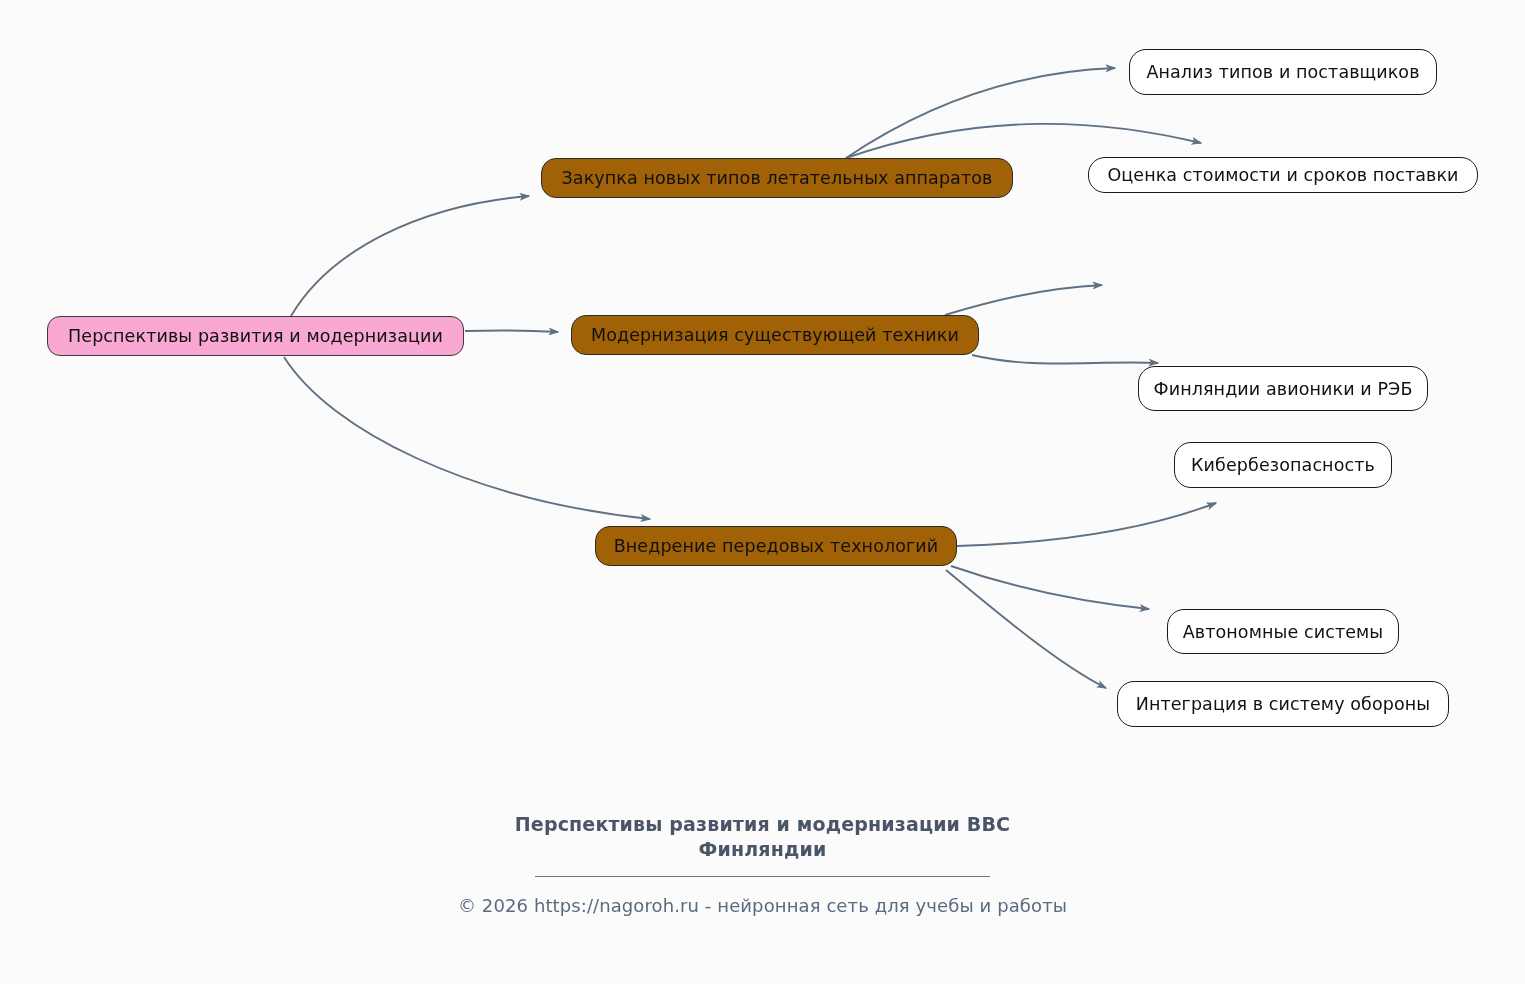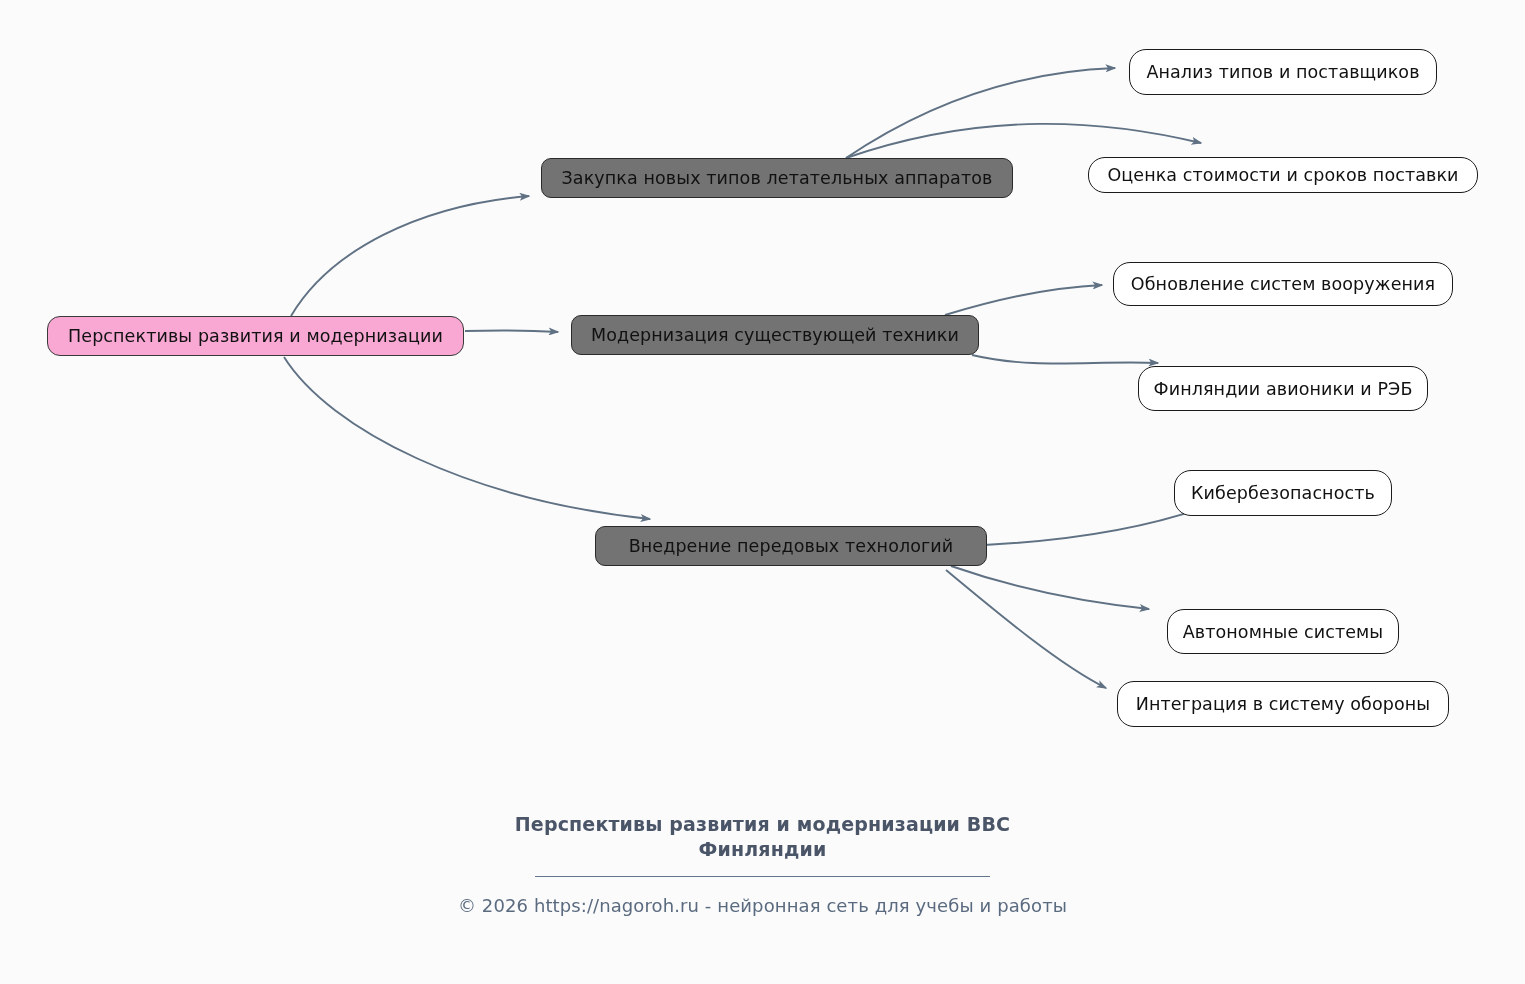--- a/index.html
+++ b/index.html
@@ -45,23 +45,23 @@
     color: #111111;
   }
 
   .node.root {
     background: #f9a8d4;
     border: 1.6px solid #3a3a3a;
     border-radius: 13px;
   }
 
   .node.branch {
-    background: #737373;
+    background: #a16207;
     border: 1.6px solid #2b2b2b;
-    border-radius: 10px;
+    border-radius: 15px;
   }
 
   .node.leaf {
     background: #ffffff;
     border: 1.7px solid #1b1b1b;
     border-radius: 17px;
   }
 
   #footer {
     position: absolute;
@@ -130,27 +130,26 @@
   <div class="node root" style="left:47px; top:316px; width:417px; height:40px;">Перспективы развития и модернизации</div>
 
   <div class="node branch" style="left:541px; top:158px; width:472px; height:40px;">Закупка новых типов летательных аппаратов</div>
 
   <div class="node leaf" style="left:1129px; top:49px; width:308px; height:46px;">Анализ типов и поставщиков</div>
 
   <div class="node leaf" style="left:1088px; top:157px; width:390px; height:36px;">Оценка стоимости и сроков поставки</div>
 
   <div class="node branch" style="left:571px; top:315px; width:408px; height:40px;">Модернизация существующей техники</div>
 
-  <div class="node leaf" style="left:1113px; top:262px; width:340px; height:44px;">Обновление систем вооружения</div>
 
   <div class="node leaf" style="left:1138px; top:366px; width:290px; height:45px;">Финляндии авионики и РЭБ</div>
 
-  <div class="node branch" style="left:595px; top:526px; width:392px; height:40px;">Внедрение передовых технологий</div>
+  <div class="node branch" style="left:595px; top:526px; width:362px; height:40px;">Внедрение передовых технологий</div>
 
-  <div class="node leaf" style="left:1174px; top:470px; width:218px; height:46px;">Кибербезопасность</div>
+  <div class="node leaf" style="left:1174px; top:442px; width:218px; height:46px;">Кибербезопасность</div>
 
   <div class="node leaf" style="left:1167px; top:609px; width:232px; height:45px;">Автономные системы</div>
 
   <div class="node leaf" style="left:1117px; top:681px; width:332px; height:46px;">Интеграция в систему обороны</div>
 
   <div id="footer" style="top:812px;">
     <div id="footer-title">
       <div>Перспективы развития и модернизации ВВС</div>
       <div>Финляндии</div>
     </div>

